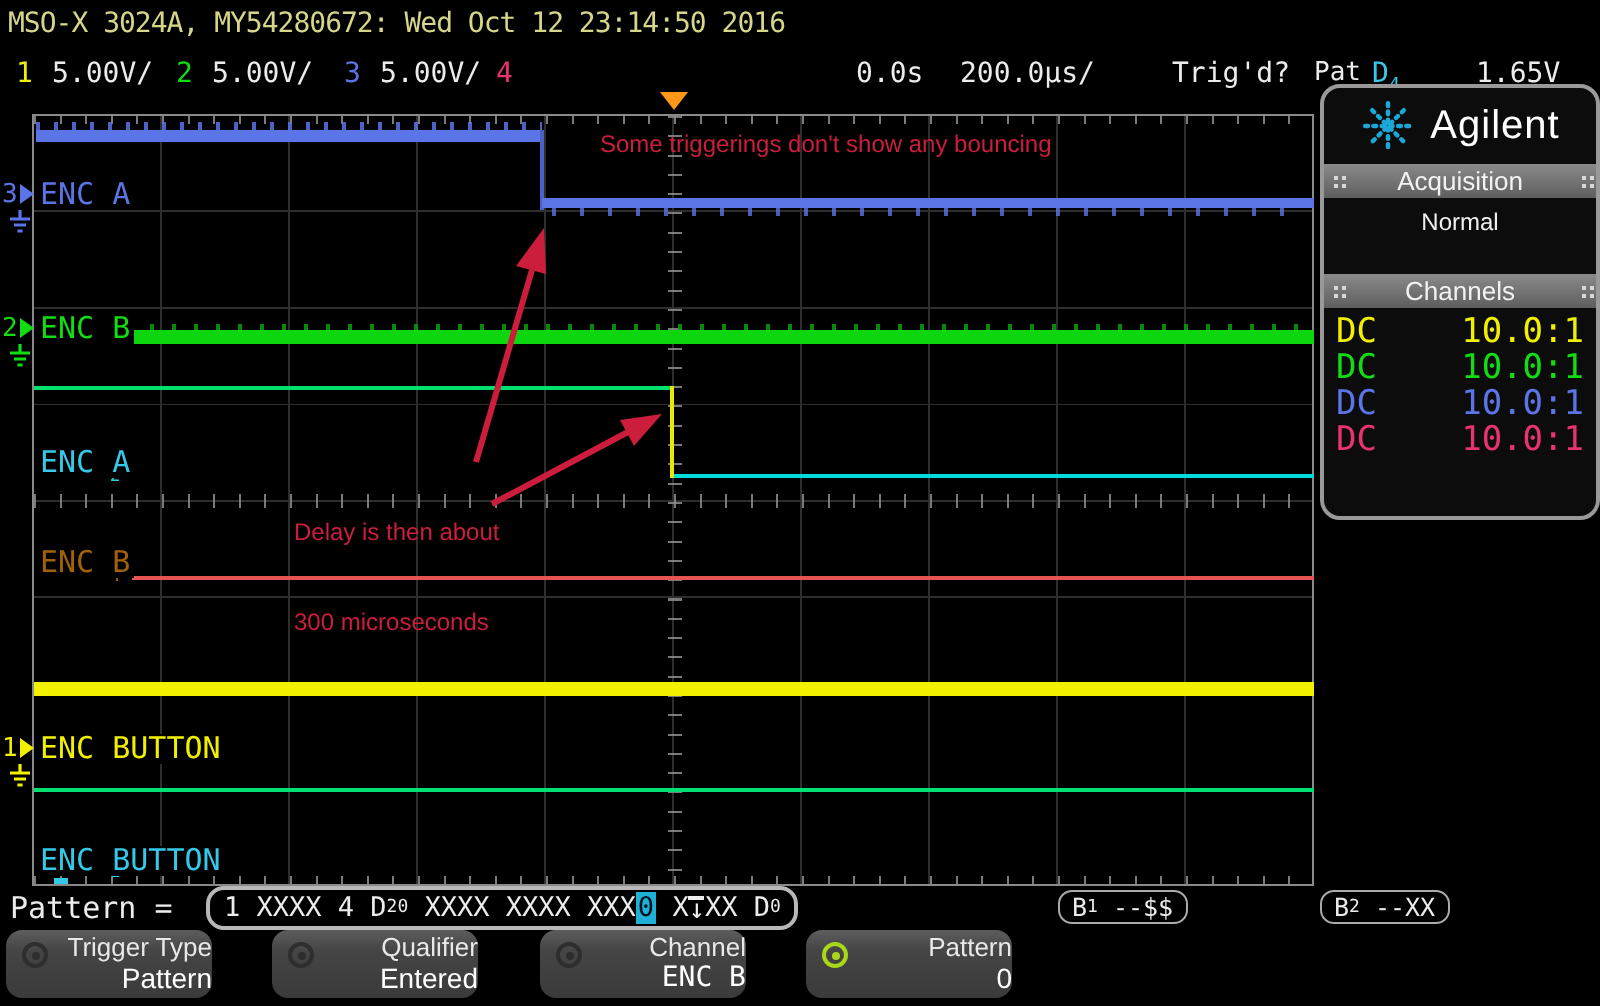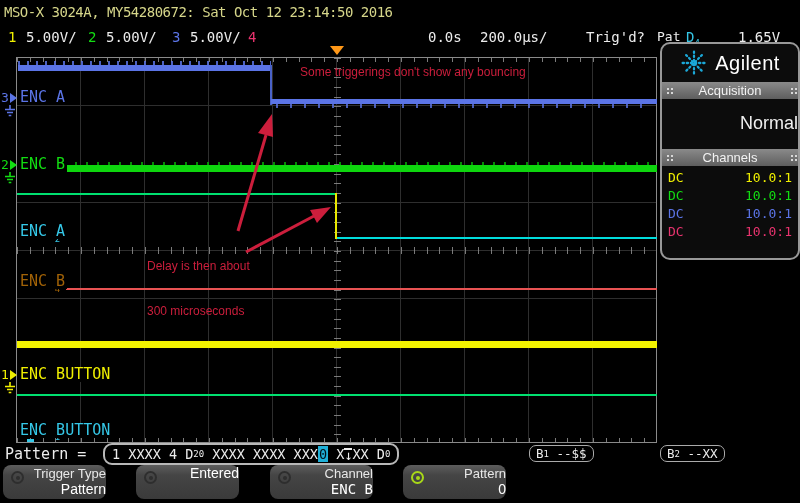--- a/index.html
+++ b/index.html
@@ -86,30 +86,30 @@
   .knob-dim{color:#2e2e2e;} .knob-green{color:#a8d818;}
 
   
   #sidebar{left:660px;top:42px;width:136px;height:214px;border:2px solid #999;border-radius:10px;
     background:#0c0c0c;overflow:hidden;font-family:"Liberation Sans",sans-serif;}
   #brandrow{display:flex;align-items:center;justify-content:center;gap:7px;height:38px;}
   #brandname{color:#fff;font-weight:normal;font-size:20px;letter-spacing:0.5px;}
   .shead{height:17px;background:linear-gradient(180deg,#8a8a8a,#5e5e5e);display:flex;
     align-items:center;justify-content:space-between;padding:0 5px;color:#f2f2f2;font-size:13px;}
   .grip{width:2px;height:2px;background:#d8d8d8;box-shadow:4px 0 #d8d8d8,0 4px #d8d8d8,4px 4px #d8d8d8;margin-bottom:4px;}
-  .sbody{text-align:right;color:#f0f0f0;font-size:18px;line-height:19px;padding-top:15px;}
-  #chrows{font-family:"DejaVu Sans Mono",monospace;font-size:13px;padding:3px 6px 0 6px;}
+  .sbody{text-align:center;color:#f0f0f0;font-size:12px;line-height:19px;padding-top:3px;}
+  #chrows{font-family:"DejaVu Sans Mono",monospace;font-size:17px;padding:3px 6px 0 6px;}
   .chrow{display:flex;justify-content:space-between;line-height:18px;}
 </style>
 </head>
 <body>
 
 <div id="screen">
 
-  <div class="abs" id="title">MSO-X 3024A, MY54280672: Sat Oct 12 23:14:50 2016</div>
+  <div class="abs" id="title">MSO-X 3024A, MY54280672: Wed Oct 12 23:14:50 2016</div>
 
   <span class="abs stat c1" style="left:8px">1</span>
   <span class="abs stat" style="left:26px">5.00V/</span>
   <span class="abs stat c2" style="left:88px">2</span>
   <span class="abs stat" style="left:106px">5.00V/</span>
   <span class="abs stat c3" style="left:172px">3</span>
   <span class="abs stat" style="left:190px">5.00V/</span>
   <span class="abs stat c4" style="left:248px">4</span>
   <span class="abs stat" style="left:428px">0.0s</span>
   <span class="abs stat" style="left:480px">200.0μs/</span>
@@ -200,20 +200,21 @@
     <span>B</span><sub>2</sub><span> --XX</span>
   </div>
 
   <div class="skey" style="left:3px">
     <span class="knob knob-dim"></span>
     <div class="l1">Trigger Type</div>
     <div class="l2">Pattern</div>
   </div>
   <div class="skey" style="left:136px">
     <span class="knob knob-dim"></span>
+    <div class="l1">Qualifier</div>
     <div class="l2">Entered</div>
   </div>
   <div class="skey" style="left:270px">
     <span class="knob knob-dim"></span>
     <div class="l1">Channel</div>
     <div class="l2 cyan" style="font-family:'DejaVu Sans Mono',monospace">ENC B</div>
   </div>
   <div class="skey" style="left:403px">
     <span class="knob knob-green"></span>
     <div class="l1">Pattern</div>

